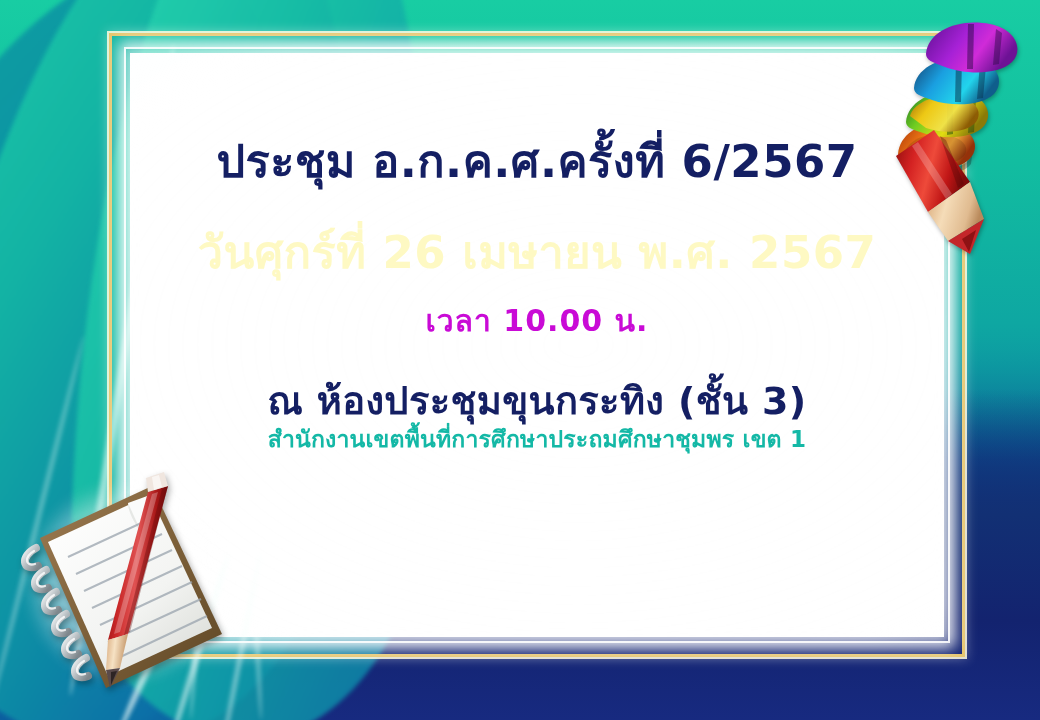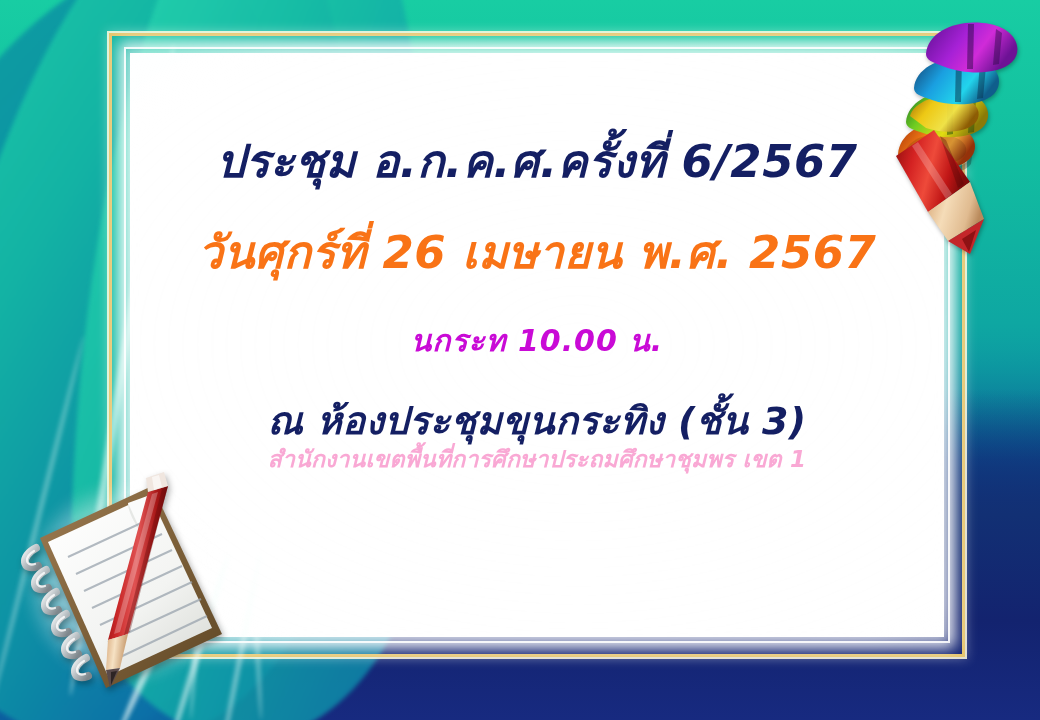--- a/index.html
+++ b/index.html
@@ -111,51 +111,50 @@
   
   .content{
     position:absolute;left:120px;top:42px;right:86px;bottom:72px;
     display:flex;flex-direction:column;align-items:center;
     padding-top:96px;
   }
   .line{
     text-align:center;white-space:nowrap;
     font-family:"DejaVu Sans","Liberation Sans",sans-serif;
     line-height:1.05;
-    font-style:italic;
   }
   .l1{
     font-size:45px;font-weight:bold;color:#141f63;
     letter-spacing:.5px;
     text-shadow:
       0 0 6px #ffffff, 0 0 12px #ffffff, 0 0 18px rgba(255,255,255,.9),
       1px 1px 0 rgba(255,255,255,.6);
     margin-bottom:44px;
   }
   .l2{
-    font-size:45px;font-weight:bold;color:#f97316;
+    font-size:45px;font-weight:bold;color:#fef9c3;
     letter-spacing:.5px;
     text-shadow:
       0 0 6px #ffffff, 0 0 12px #ffffff, 0 0 18px rgba(255,255,255,.9);
-    margin-bottom:48px;
+    margin-bottom:28px;
   }
   .l3{
     font-size:30px;font-weight:bold;color:#c90ad6;
     letter-spacing:1px;
     text-shadow:0 0 5px #ffffff, 0 0 10px rgba(255,255,255,.85);
     margin-bottom:46px;
   }
   .l4{
     font-size:38px;font-weight:bold;color:#141f63;
     letter-spacing:.4px;
     text-shadow:0 0 6px #ffffff, 0 0 12px #ffffff, 0 0 16px rgba(255,255,255,.85);
     margin-bottom:5px;
   }
   .l5{
-    font-size:23px;font-weight:bold;color:#f9a8d4;
+    font-size:23px;font-weight:bold;color:#14b8a6;
     letter-spacing:.2px;
     text-shadow:0 0 5px #ffffff, 0 0 10px rgba(255,255,255,.85);
   }
 
   
   .pencil-rainbow{
     position:absolute;right:8px;top:4px;width:180px;height:250px;
     pointer-events:none;
   }
   .pencil-rainbow svg{display:block;width:100%;height:100%;
@@ -200,21 +199,21 @@
   <div class="frame">
     <div class="frame-gold"></div>
     <div class="paper"></div>
     <div class="paper-glow"></div>
     <div class="frame-inner-edge"></div>
   </div>
 
   <div class="content">
     <div class="line l1">ประชุม อ.ก.ค.ศ.ครั้งที่ 6/2567</div>
     <div class="line l2">วันศุกร์ที่  26 เมษายน พ.ศ. 2567</div>
-    <div class="line l3">นกระท 10.00 น.</div>
+    <div class="line l3">เวลา 10.00 น.</div>
     <div class="line l4">ณ ห้องประชุมขุนกระทิง (ชั้น 3)</div>
     <div class="line l5">สำนักงานเขตพื้นที่การศึกษาประถมศึกษาชุมพร เขต 1</div>
   </div>
 
   <div class="pencil-rainbow">
     <svg viewBox="0 0 180 250" xmlns="http://www.w3.org/2000/svg">
       <defs>
         <linearGradient id="gPurple" x1="0" y1="0" x2="1" y2="0.4">
           <stop offset="0" stop-color="#5d0f8f"></stop>
             <stop offset=".45" stop-color="#a621d6"></stop>

